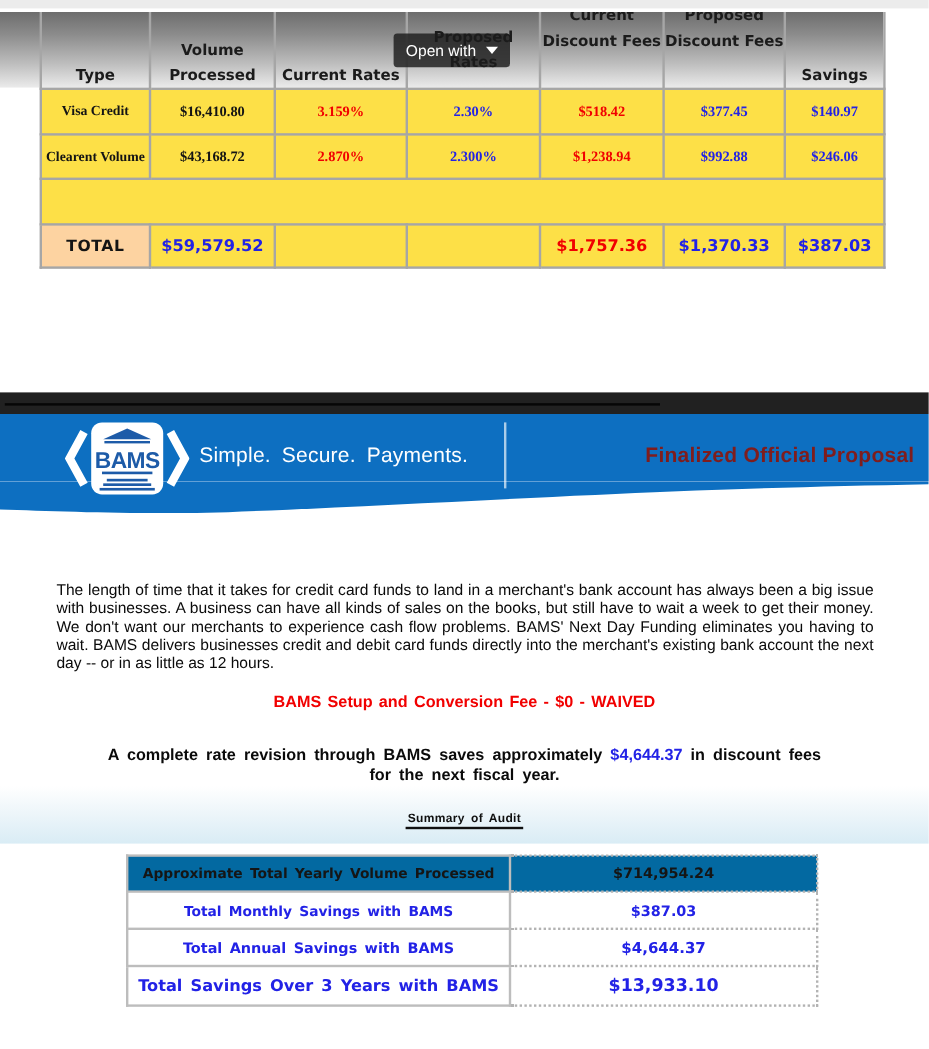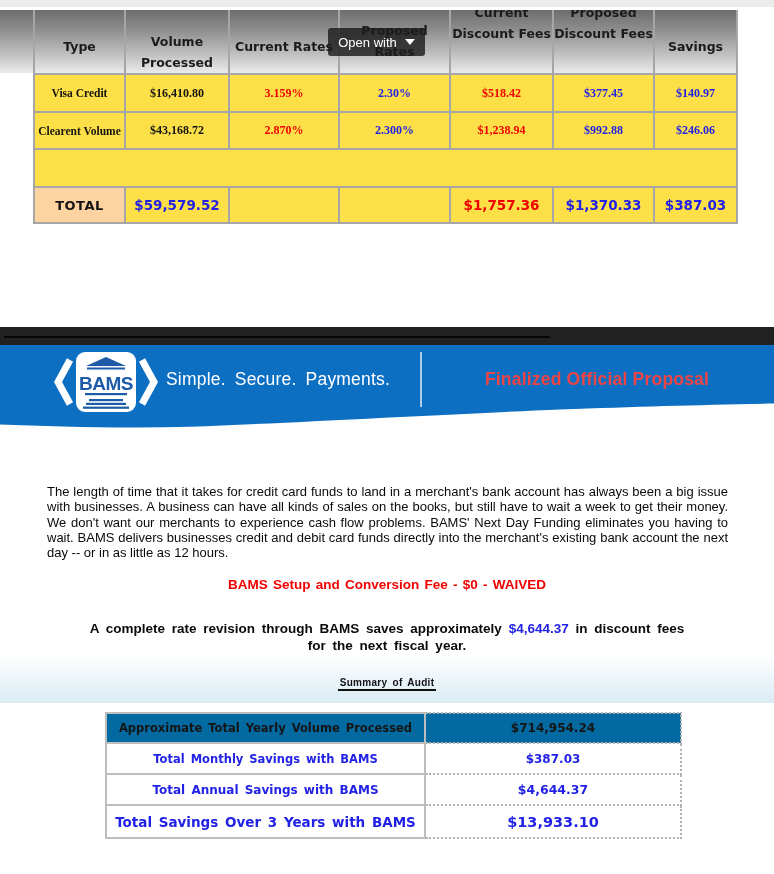--- a/index.html
+++ b/index.html
@@ -12,21 +12,21 @@
 
   
   .grad-band{position:absolute;left:0;top:10px;width:736px;height:63px;
     background:linear-gradient(180deg,#6d6d6d 0%,#8c8c8c 30%,#bdbdbd 68%,#ebebeb 100%);}
   table.rates{position:absolute;left:33px;top:10px;width:703px;border-collapse:collapse;table-layout:fixed;}
   table.rates th,table.rates td{border:2px solid #a6a6a6;padding:0;text-align:center;vertical-align:middle;}
   table.rates tr.hrow th{border-top:none;background:transparent;
     font-family:"DejaVu Sans",sans-serif;font-weight:bold;font-size:12.5px;color:#1b1b1b;}
   .hwrap{height:63px;overflow:hidden;text-align:center;line-height:21px;}
   .h-in{display:block;}
-  .mC{margin-top:26px;white-space:nowrap;}
+  .mC{margin-top:42px;white-space:nowrap;}
   .m2{margin-top:21px;}
   .m2hi{margin-top:10px;}
   .m3{margin-top:-8px;}
   table.rates td{font-family:"Liberation Serif",serif;font-weight:bold;font-size:12px;color:#141414;background:#fde047;}
   table.rates td.type{font-size:11.5px;white-space:nowrap;}
   tr.r1 td{height:36px;}
   tr.r2 td{height:35px;}
   tr.rempty td{height:36px;}
   tr.rtotal td{height:34px;font-family:"DejaVu Sans",sans-serif;font-size:13.5px;font-weight:bold;}
   td.total-label{background:#fdd3a1 !important;color:#1b1b1b;font-size:13px !important;letter-spacing:.5px;margin-left:48px;}
@@ -45,21 +45,21 @@
   .black-bar .seam{position:absolute;left:4px;top:9px;width:546px;height:2px;background:#060606;}
 
   
   .banner{position:absolute;left:0;top:345px;width:774px;height:86px;}
   .banner .solid{position:absolute;left:0;top:0;width:774px;height:56px;background:#0d6fc1;}
   .banner svg.wave{position:absolute;left:0;top:56px;width:774px;height:29px;display:block;}
   .banner .logo{position:absolute;left:54px;top:5px;}
   .banner .tagline{position:absolute;left:166px;top:24px;color:#fff;font-size:17.5px;font-weight:normal;
     letter-spacing:.2px;word-spacing:4px;}
   .banner .vdiv{position:absolute;left:420px;top:7px;width:2px;height:55px;background:rgba(255,255,255,.65);}
-  .banner .title{position:absolute;left:432px;top:24px;width:330px;text-align:center;color:#ef4444;
+  .banner .title{position:absolute;left:432px;top:24px;width:330px;text-align:right;color:#7f1d1d;
     font-size:17.5px;font-weight:bold;letter-spacing:.2px;}
 
   
   .para{position:absolute;left:47px;top:484px;width:681px;font-size:13px;line-height:15.3px;
     text-align:justify;color:#0a0a0a;}
   .waived{position:absolute;left:0;top:577px;width:774px;text-align:center;font-size:13.5px;
     font-weight:bold;color:#f10000;word-spacing:1.5px;}
   .statement{position:absolute;left:57px;top:620px;width:660px;text-align:center;font-size:13.5px;
     font-weight:bold;color:#0a0a0a;line-height:17px;word-spacing:3px;}
   .blue-band{position:absolute;left:0;top:655px;width:774px;height:48px;

